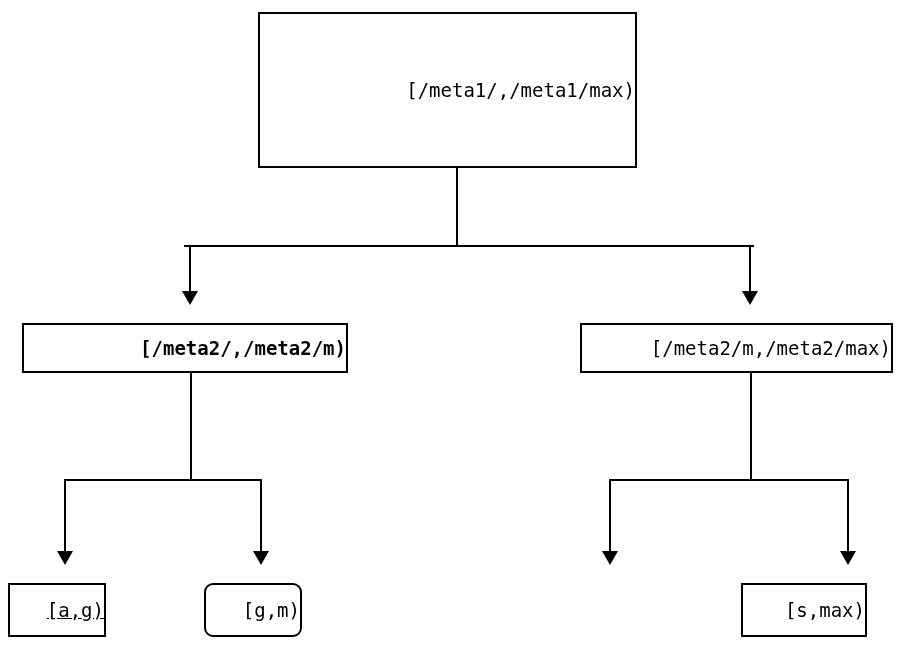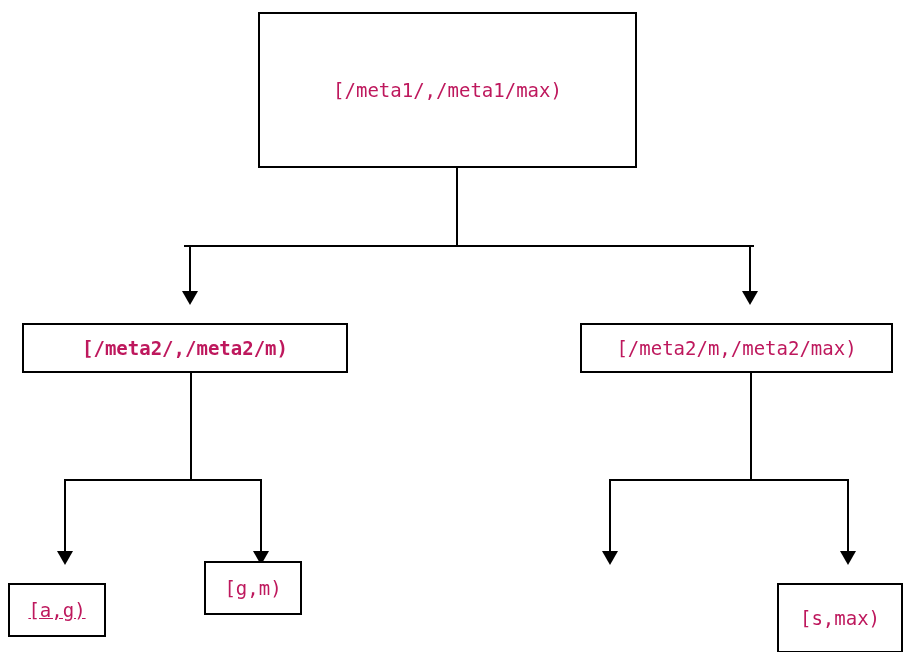--- a/index.html
+++ b/index.html
@@ -18,22 +18,22 @@
     background: #ffffff;
     overflow: hidden;
   }
   .node {
     position: absolute;
     box-sizing: border-box;
     border: 2px solid #000000;
     background: #ffffff;
     display: flex;
     align-items: center;
-    justify-content: center;
-    color: #be185d;
+    justify-content: flex-end;
+    color: #000000;
     font-family: "DejaVu Sans Mono", "Liberation Mono", monospace;
     font-size: 19px;
     line-height: 1;
     letter-spacing: 0px;
     white-space: pre;
   }
   .node-label {
     display: block;
     white-space: pre;
   }
@@ -95,22 +95,22 @@
   <div class="edge-h" style="left:609px; top:479px; width:240px;"></div>
   <div class="edge-v" style="left:609px; top:479px; height:72px;"></div>
   <div class="arrow-head" style="left:602px; top:551px;"></div>
   <div class="edge-v" style="left:847px; top:479px; height:72px;"></div>
   <div class="arrow-head" style="left:840px; top:551px;"></div>
 
   <div class="node" id="node-leaf-a-g" style="left:8px; top:583px; width:98px; height:54px;text-decoration:underline;">
     <span class="node-label">[a,g)</span>
   </div>
 
-  <div class="node" id="node-leaf-g-m" style="left:204px; top:561px; width:98px; height:54px;">
+  <div class="node" id="node-leaf-g-m" style="left:204px; top:583px; width:98px; height:54px;border-radius:9px;">
     <span class="node-label">[g,m)</span>
   </div>
 
 
-  <div class="node" id="node-leaf-s-max" style="left:777px; top:583px; width:126px; height:70px;">
+  <div class="node" id="node-leaf-s-max" style="left:741px; top:583px; width:126px; height:54px;">
     <span class="node-label">[s,max)</span>
   </div>
 
 </div>
 
 </body></html>

